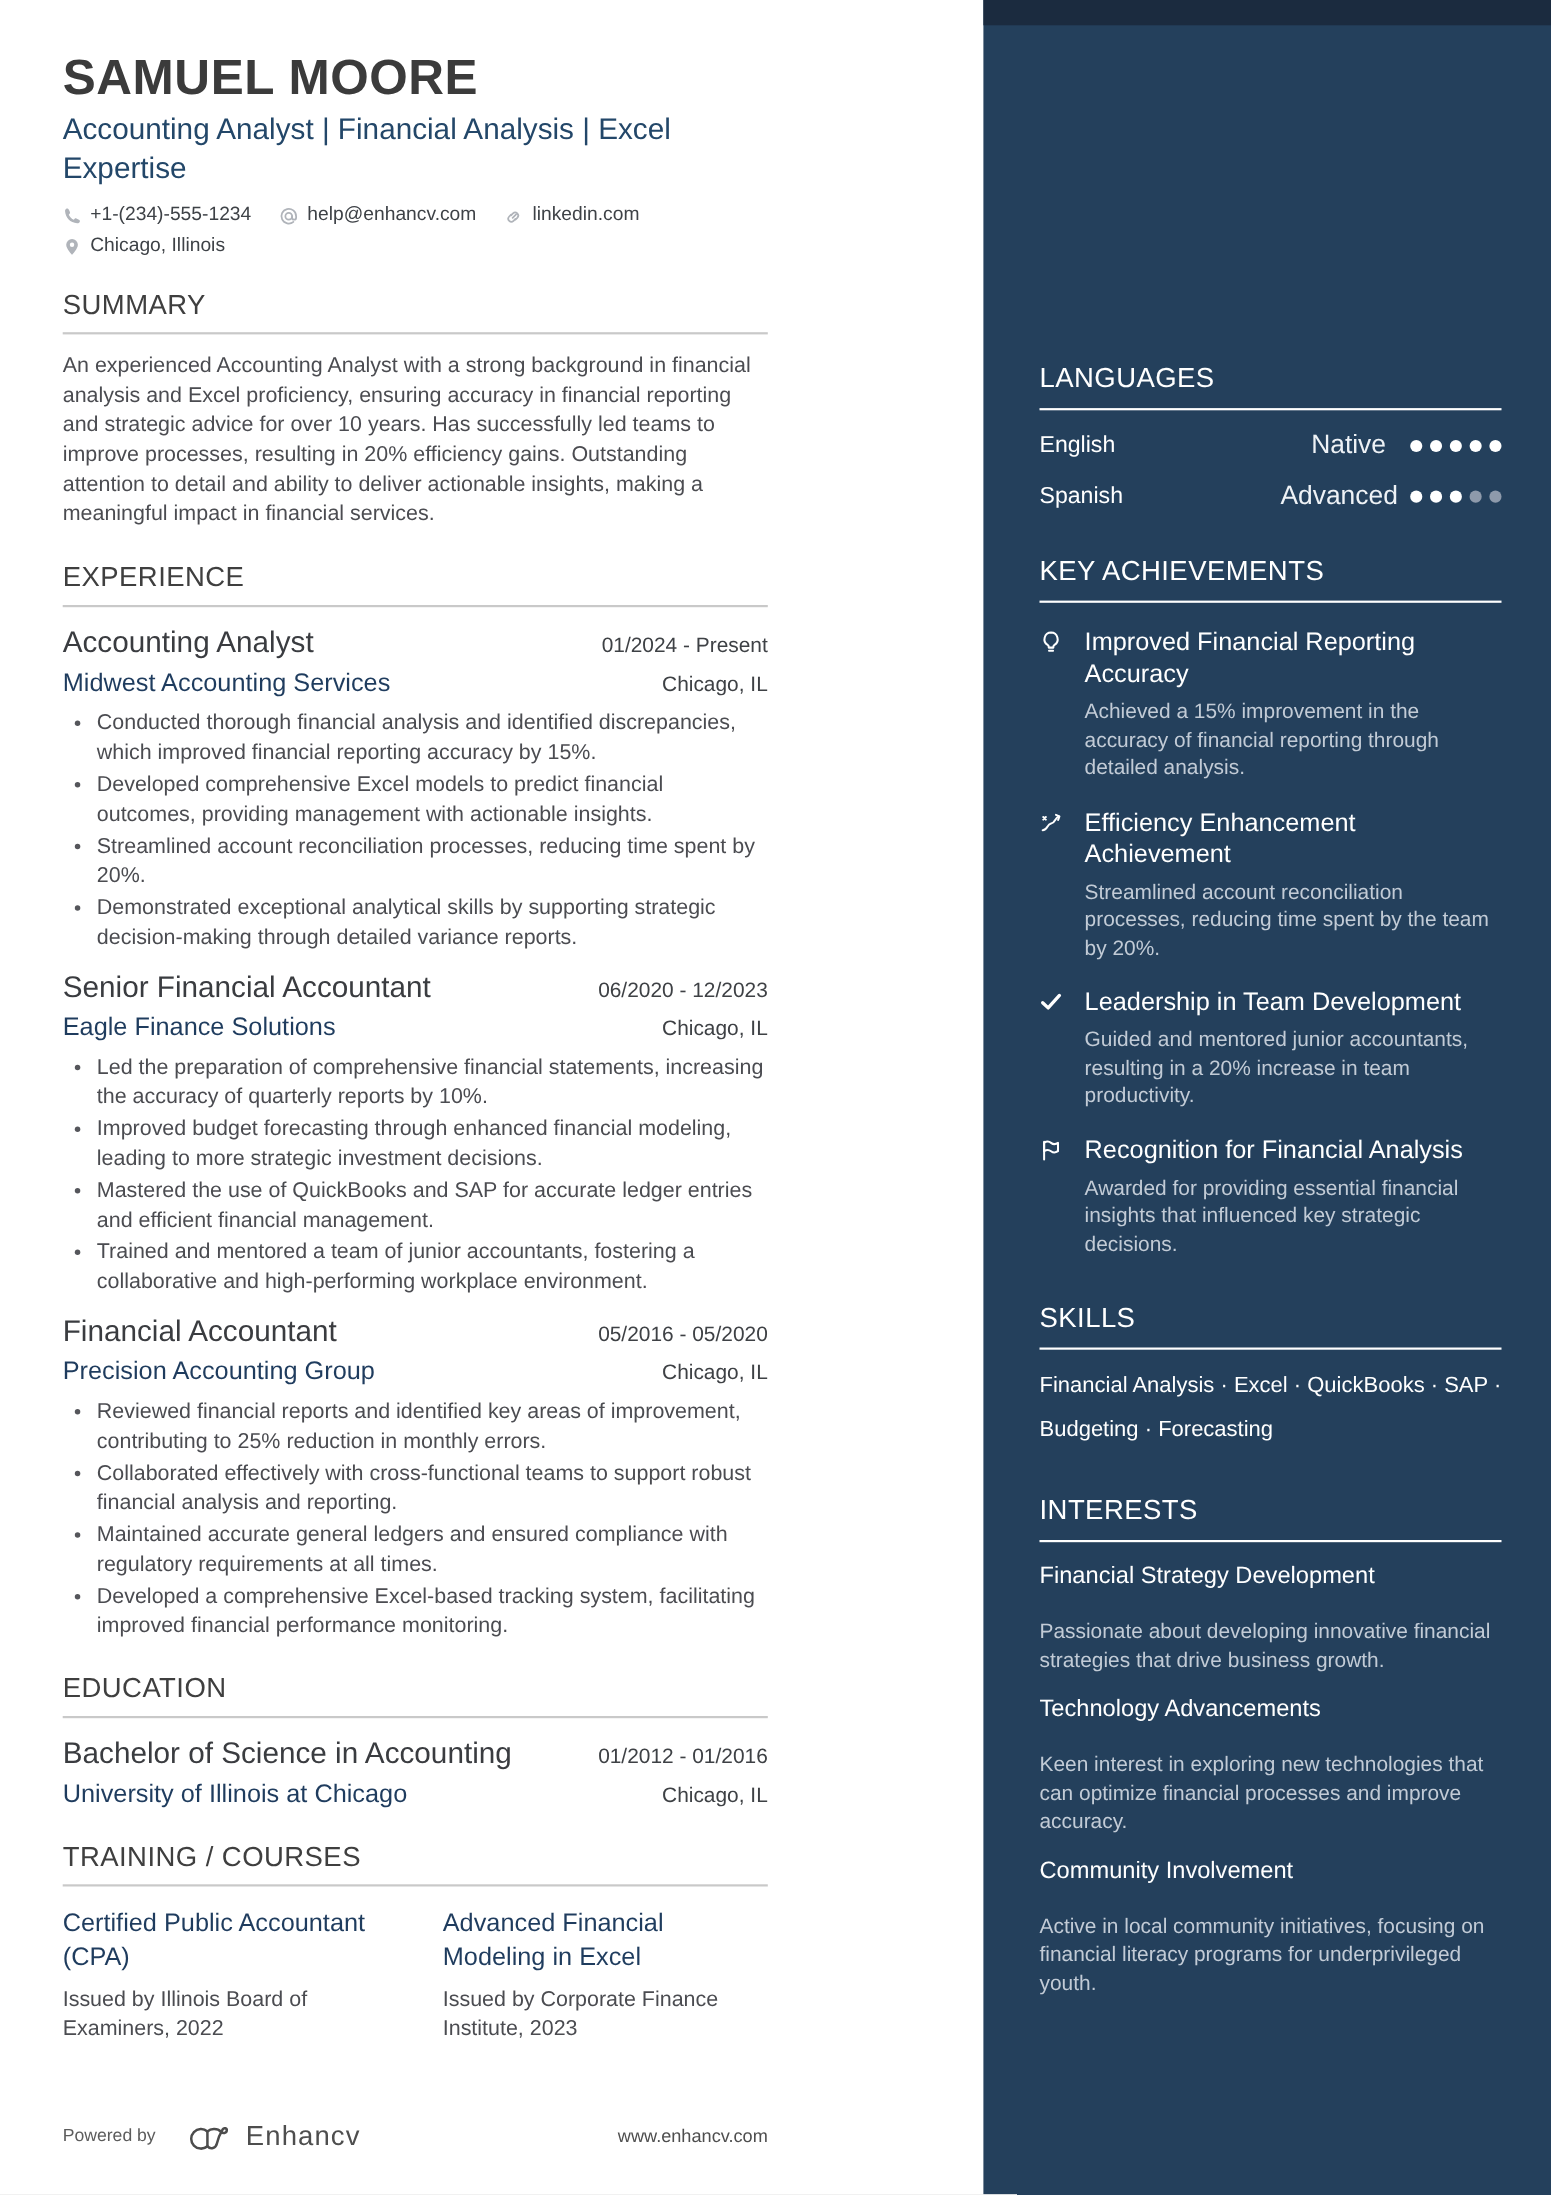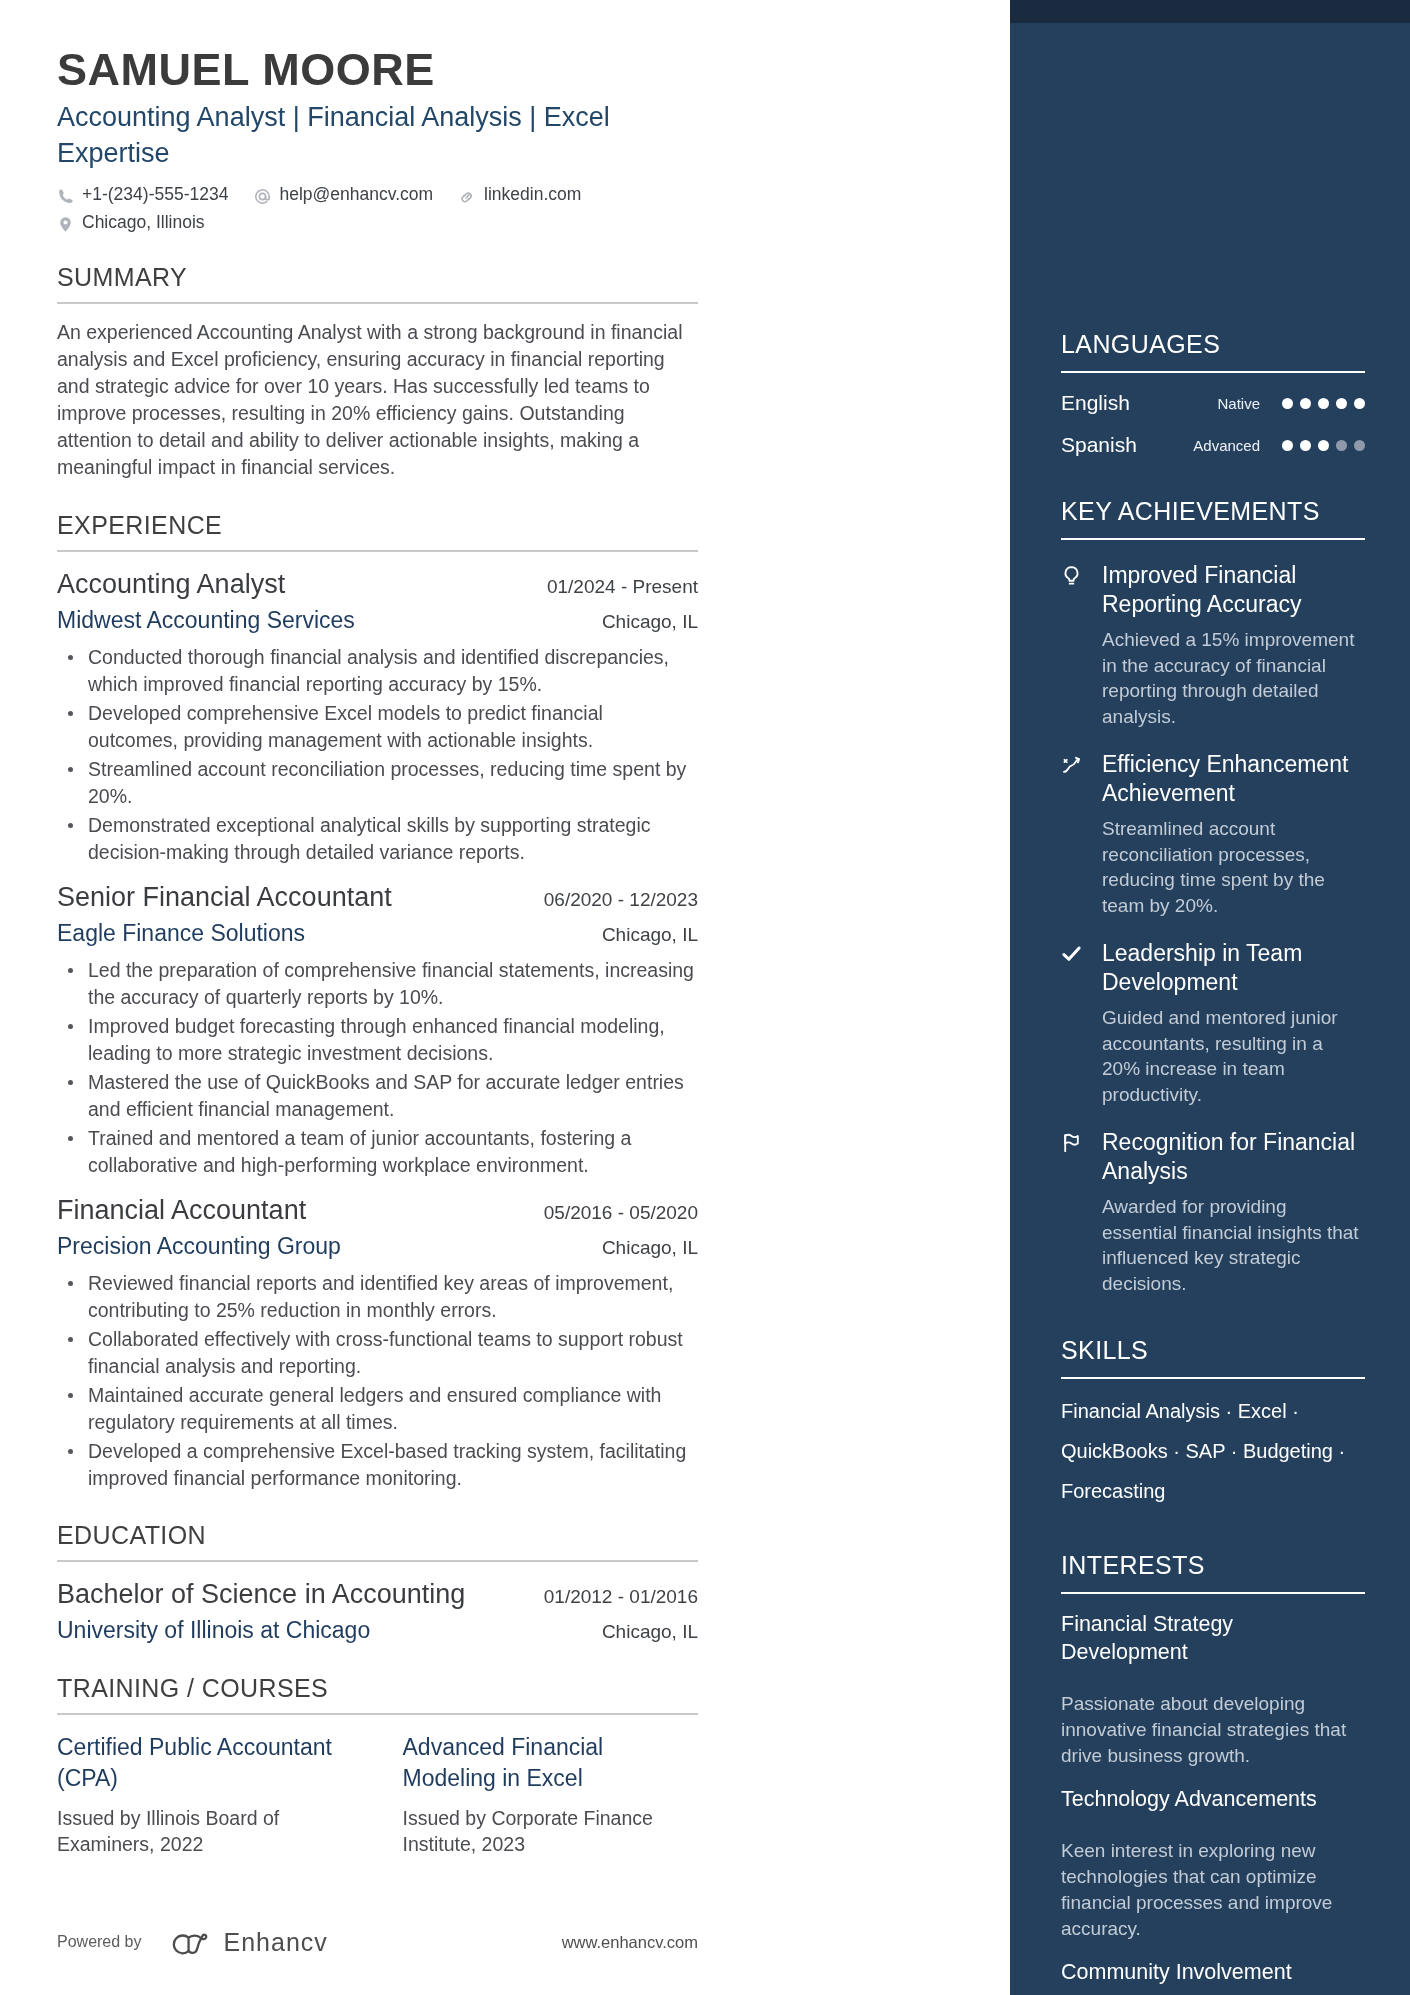--- a/index.html
+++ b/index.html
@@ -32,28 +32,28 @@
   .courses { display:grid; grid-template-columns:1fr 1fr; column-gap:50px; margin-top:17px; }
   .course-title { font-size:23px; color:#1f3c5e; line-height:1.32; max-width:365px; }
   .course-issuer { margin-top:12px; font-size:19.5px; line-height:1.35; color:#4b4c51; max-width:370px; }
   .footer { position:absolute; left:57px; right:33px; bottom:38px; display:flex; align-items:center; }
   .powered { font-size:16px; color:#5c5c5c; }
   .brand-logo { margin-left:26px; }
   .brand-logo svg { display:block; }
   .brand-name { margin-left:12px; font-size:25px; color:#4e4e4e; letter-spacing:1px; }
   .site { margin-left:auto; font-size:16.5px; color:#4e4e4e; }
   
-  .sidebar { position:absolute; top:0; right:0; width:400px; height:100%; background:#24405c; padding:290px 45px 40px 51px; }
+  .sidebar { position:absolute; top:0; right:0; width:516px; height:100%; background:#24405c; padding:290px 45px 40px 51px; }
   .topband { position:absolute; top:0; left:0; width:100%; height:23px; background:#1b2b3f; }
   .s-section { margin-top:40px; }
   .s-section:first-of-type { margin-top:0; }
   .s-sec-h { font-size:25px; color:#ffffff; letter-spacing:.4px; padding-bottom:12px; border-bottom:2px solid #ffffff; }
   .lang-row { display:flex; align-items:center; margin-top:18px; }
   .lang-name { flex:1; font-size:21px; color:#ffffff; }
-  .lang-level { width:96px; text-align:right; font-size:15px; color:#eef2f6; margin-right:22px; }
+  .lang-level { width:96px; text-align:right; font-size:24px; color:#eef2f6; margin-right:22px; }
   .dots { display:flex; gap:7px; }
   .dot { width:11px; height:11px; border-radius:50%; background:#8e9aab; }
   .dot.filled { background:#ffffff; }
   .ach { display:flex; margin-top:21px; }
   .ach-icn { flex:0 0 41px; padding-top:4px; }
   .ach-icn svg { display:block; width:21px; height:21px; }
   .ach-title { font-size:23px; color:#ffffff; line-height:29px; }
   .ach-text { margin-top:8px; font-size:19px; line-height:25.5px; color:#c2cbd6; }
   .skills-text { margin-top:12px; font-size:20px; line-height:40px; color:#ffffff; }
   .int { margin-top:17px; }

